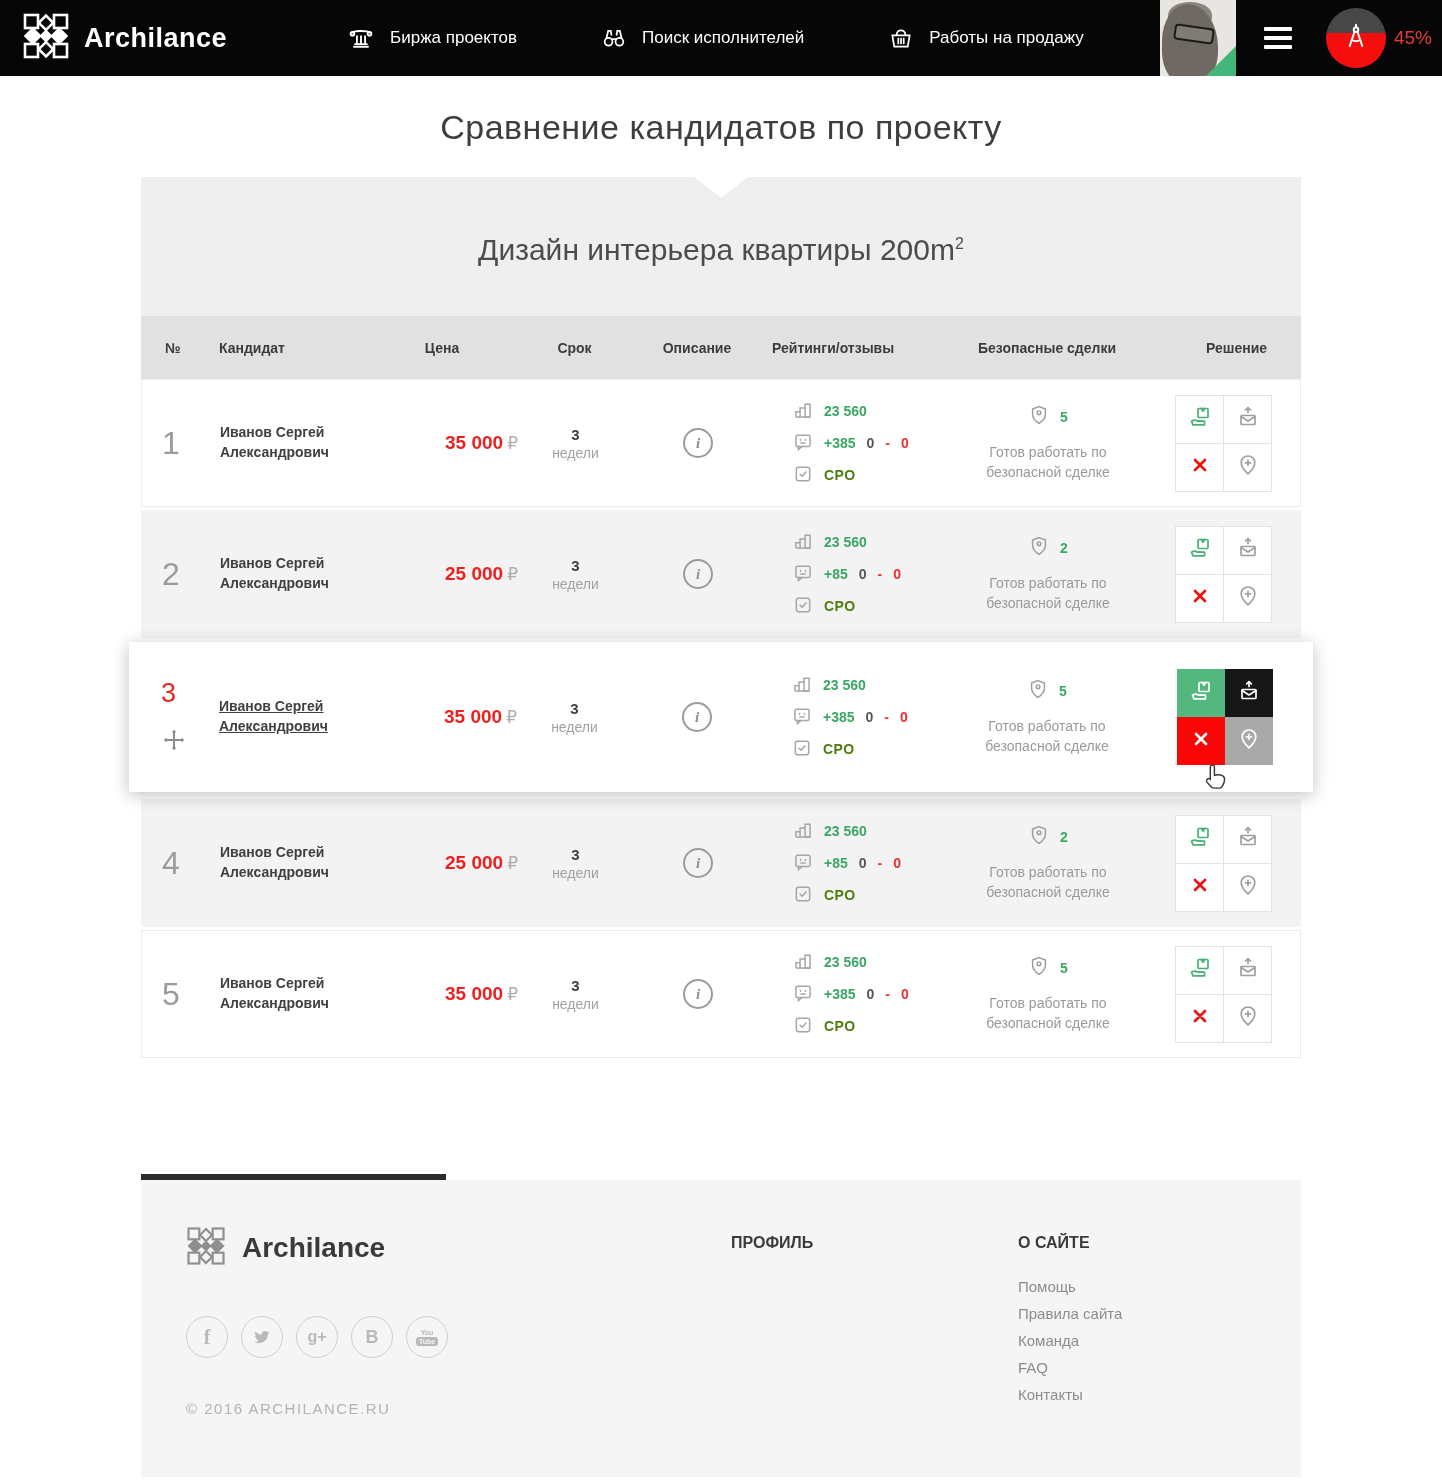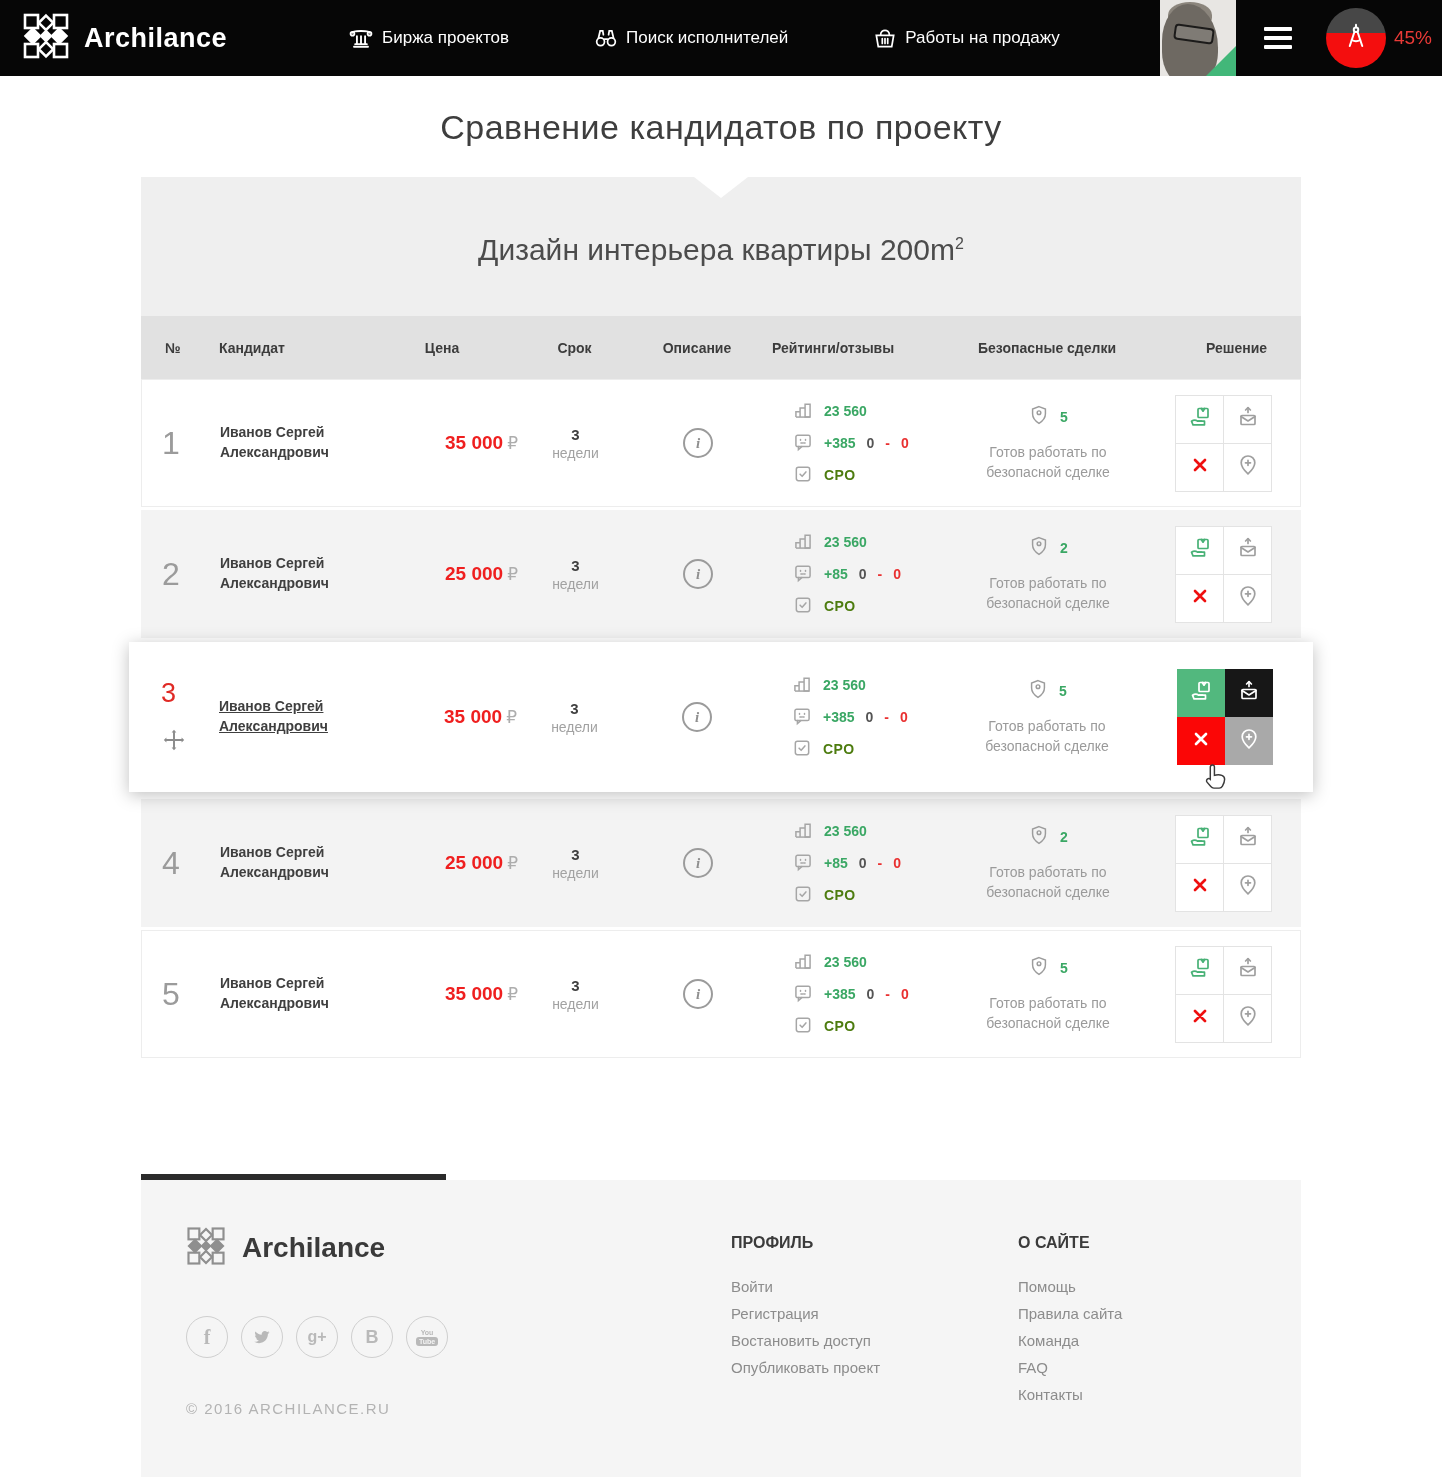--- a/index.html
+++ b/index.html
@@ -4,21 +4,21 @@
 <style>
   * { margin:0; padding:0; box-sizing:border-box; }
   html,body { width:1442px; background:#ffffff; font-family:"Liberation Sans", sans-serif; color:#3d3d3d; }
   body { min-height:1483px; position:relative; }
 
   
   .topbar { height:76px; background:#060606; display:flex; align-items:center; position:relative; }
   .brand { display:flex; align-items:center; gap:14px; margin-left:22px; }
   .brand-name { color:#fff; font-size:27px; font-weight:700; letter-spacing:.5px; }
   .nav { display:flex; align-items:center; gap:84px; margin-left:120px; }
-  .nav-item { display:flex; align-items:center; gap:7px; color:#fff; cursor:pointer; }
+  .nav-item { display:flex; align-items:center; gap:15px; color:#fff; cursor:pointer; }
   .nav-item span { font-size:17px; }
   .nav-item svg { display:block; }
   .right-zone { margin-left:auto; display:flex; align-items:center; height:76px; }
   .avatar { width:76px; height:76px; position:relative; overflow:hidden; background:#e8e6e3; }
   .av-head { position:absolute; left:2px; top:4px; width:56px; height:80px; background:#6e6962; border-radius:46% 54% 40% 40%; }
   .av-scalp { position:absolute; left:8px; top:2px; width:44px; height:26px; background:#8b857c; border-radius:50% 50% 40% 40%; }
   .av-glass { position:absolute; left:14px; top:26px; width:40px; height:16px; border:2px solid #1c1b1a; border-radius:4px; transform:rotate(8deg); background:rgba(255,255,255,.12); }
   .av-corner { position:absolute; right:0; bottom:0; width:0; height:0; border-left:30px solid transparent; border-bottom:30px solid #42b779; }
   .burger { width:28px; height:22px; margin:0 34px 0 28px; display:flex; flex-direction:column; justify-content:space-between; cursor:pointer; }
   .burger i { display:block; height:4px; background:#fff; border-radius:1px; }
@@ -818,26 +818,20 @@
         <div class="social">
           <span class="yt-you">You</span>
           <span class="yt-tube">Tube</span>
         </div>
       </div>
       <div class="copyright">© 2016 ARCHILANCE.RU</div>
     </div>
 
     <div>
       <div class="f-col-title">ПРОФИЛЬ</div>
-      <div class="f-links">
-        <div class="f-link">Войти</div>
-        <div class="f-link">Регистрация</div>
-        <div class="f-link">Востановить доступ</div>
-        <div class="f-link">Опубликовать проект</div>
-      </div>
     </div>
 
     <div>
       <div class="f-col-title">О САЙТЕ</div>
       <div class="f-links">
         <div class="f-link">Помощь</div>
         <div class="f-link">Правила сайта</div>
         <div class="f-link">Команда</div>
         <div class="f-link">FAQ</div>
         <div class="f-link">Контакты</div>

